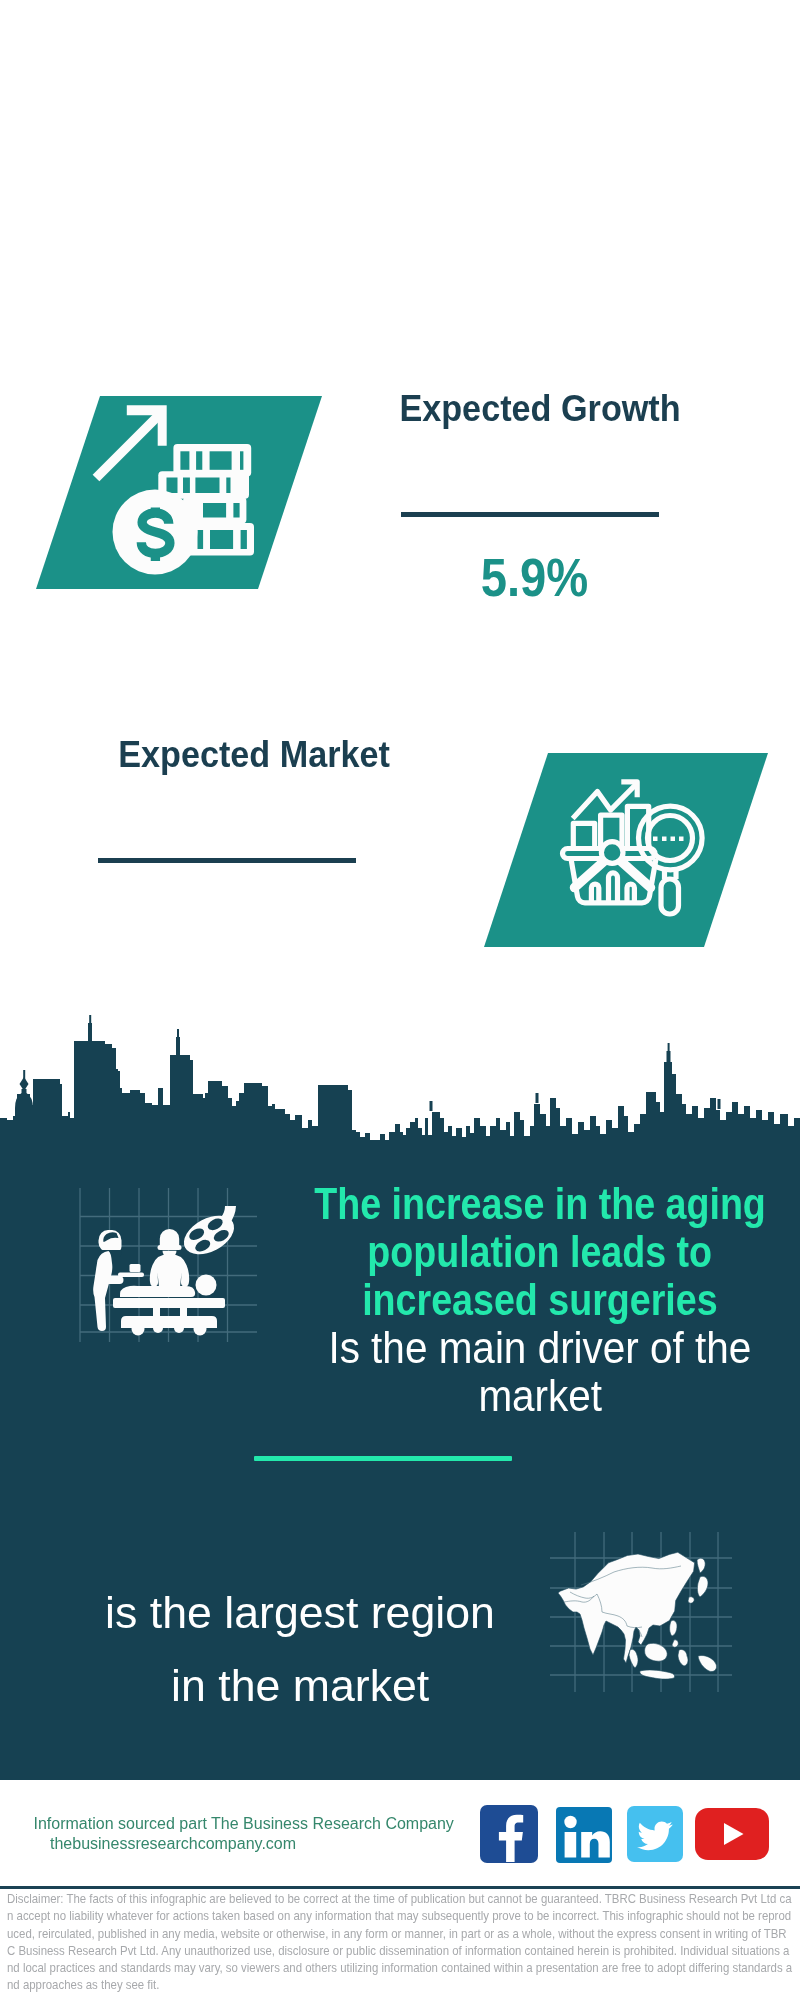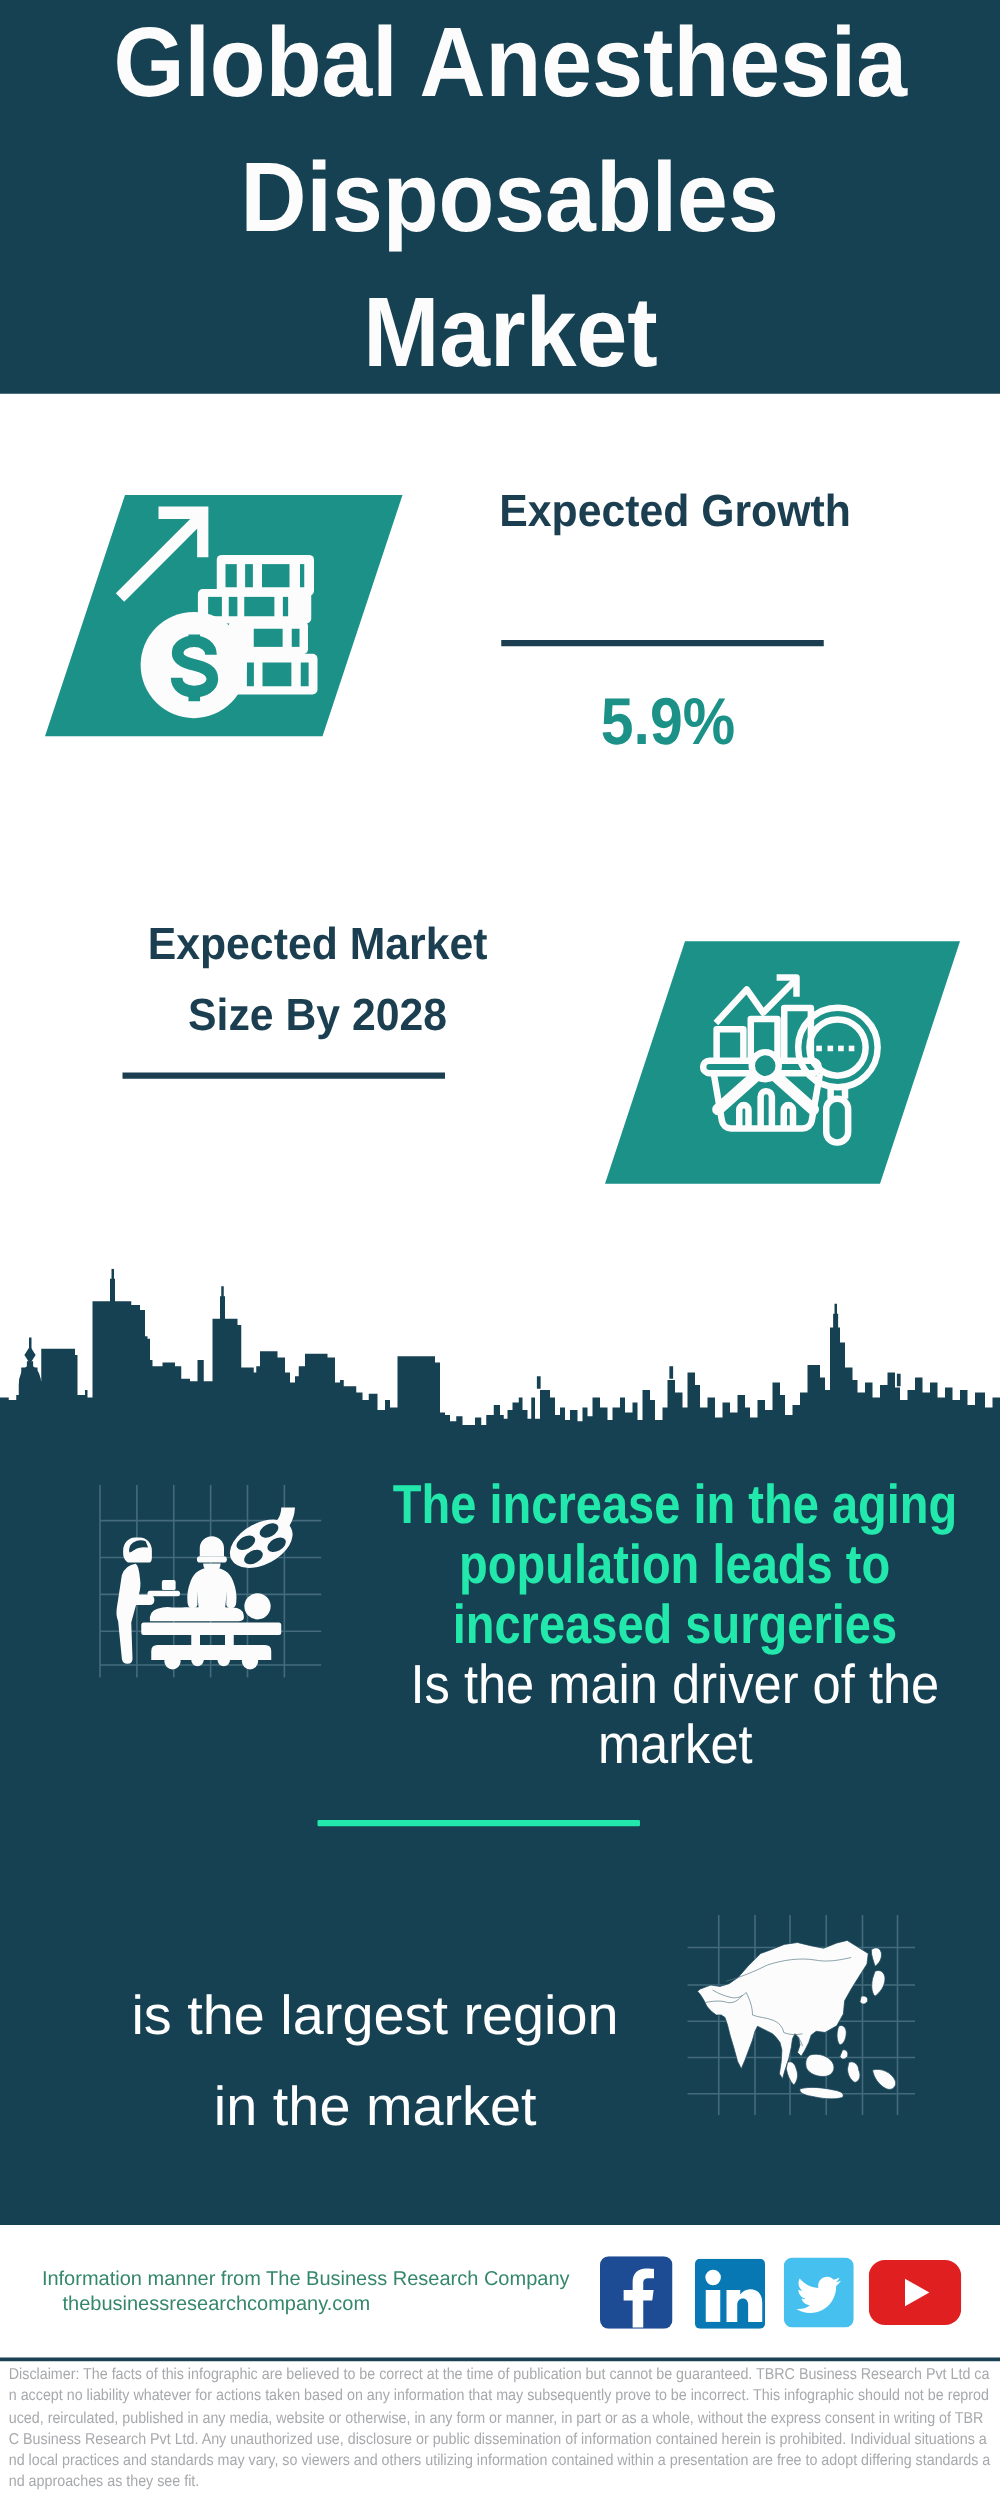--- a/index.html
+++ b/index.html
@@ -38,25 +38,20 @@
   .src{position:absolute;color:#35876c;font-size:16px;line-height:20px;white-space:nowrap;}
   .divider{position:absolute;height:3px;background:#1b4254;}
   .disclaimer{position:absolute;color:#a7a9ac;font-size:12.6px;line-height:17.3px;text-align:left;word-break:break-all;transform:scaleX(0.9072);transform-origin:left top;}
   .social{position:absolute;}
 </style>
 </head>
 <body>
 
 <div class="page">
 
-  <div class="header">
-    <div class="title-line" style="top:10px;"><span>Global Anesthesia</span></div>
-    <div class="title-line" style="top:118px;"><span>Disposables</span></div>
-    <div class="title-line" style="top:226px;"><span>Market</span></div>
-  </div>
 
   <svg class="para" style="left:30px;top:392px;width:300px;height:202px;" viewBox="0 0 300 202">
     <polygon points="70,4 292,4 228,197 6,197" fill="#1b9188"></polygon>
     <g fill="none" stroke="#fcfcfc" stroke-width="9.5" stroke-linecap="butt">
       <line x1="66" y1="86" x2="128.5" y2="23.5"></line>
     </g>
     <path d="M96.8 13.2 H136.7 V53.8 H127.7 V23.2 H96.8 Z" fill="#fcfcfc"></path>
     <g>
       <rect x="153" y="131" width="71" height="32.5" rx="4" fill="#fcfcfc"></rect>
       <g fill="#1b9188">
@@ -98,21 +93,20 @@
     </g>
   </svg>
   <div class="stat-label" style="left:340px;top:380px;width:400px;">
     <div><span>Expected Growth</span></div>
   </div>
   <div class="rule" style="left:401px;top:512px;width:258px;"></div>
   <div class="stat-value" style="left:354px;top:538px;width:360px;"><span>5.9%</span></div>
 
   <div class="stat-label" style="left:54px;top:726px;width:400px;">
     <div><span>Expected Market</span></div>
-    <div><span>Size By 2028</span></div>
   </div>
   <div class="rule" style="left:98px;top:858px;width:258px;"></div>
   <svg class="para" style="left:478px;top:749px;width:300px;height:202px;" viewBox="0 0 300 202">
     <polygon points="70,4 290,4 226,198 6,198" fill="#1b9188"></polygon>
     <g fill="none" stroke="#fcfcfc" stroke-width="5.2" stroke-linejoin="round" stroke-linecap="butt">
 
       <polyline points="94.7,69.4 119.4,42.5 132.5,61.1 157.7,35.6"></polyline>
       <polyline points="143.3,32.9 159.2,32.9 159.2,48.3"></polyline>
 
       <path d="M95.3 100 V74.4 H116.7 V100"></path>
@@ -262,21 +256,21 @@
         <path d="M33 57 C44 54 56 49 66 44 C78 40 92 38 104 40 C114 42 124 40 133 38"></path>
         <path d="M22 64 C27 67 32 69 37 70 C42 71 46 69 49 66"></path>
         <path d="M16 74 C22 73 28 72 34 74 C39 75 43 72 46 68"></path>
         <path d="M49 66 C52 72 54 78 54 84 C59 86 65 86 70 88 C75 90 78 93 79 98"></path>
         <path d="M79 98 C84 100 89 100 94 99"></path>
         <path d="M88 99 C91 102 93 105 94 109"></path>
       </g>
     </g>
   </svg>
 
-  <div class="src" style="left:33.5px;top:1814px;"><span>Information manner from The Business Research Company</span></div>
+  <div class="src" style="left:33.5px;top:1814px;"><span>Information sourced part The Business Research Company</span></div>
   <div class="src" style="left:50px;top:1834px;"><span>thebusinessresearchcompany.com</span></div>
 
   <svg class="social" style="left:480px;top:1805px;width:58px;height:58px;" viewBox="0 0 58 58">
     <rect x="0" y="0" width="58" height="58" rx="7" fill="#1e4c94"></rect>
     <path d="M34.6 57 V35.4 h7.2 l1.1 -8.4 h-8.3 v-5.3 c0 -2.4 0.7 -4.1 4.2 -4.1 h4.4 v-7.5 c-0.8 -0.1 -3.4 -0.3 -6.4 -0.3 c-6.4 0 -10.7 3.9 -10.7 11 v6.2 h-7.2 v8.4 h7.2 V57 Z" fill="#ffffff"></path>
   </svg>
   <svg class="social" style="left:556px;top:1807px;width:56px;height:56px;" viewBox="0 0 56 56">
     <rect x="0" y="0" width="56" height="56" rx="4" fill="#0878b4"></rect>
     <circle cx="14.5" cy="15" r="6.2" fill="#ffffff"></circle>
     <rect x="8.6" y="25" width="11.6" height="25.5" fill="#ffffff"></rect>

